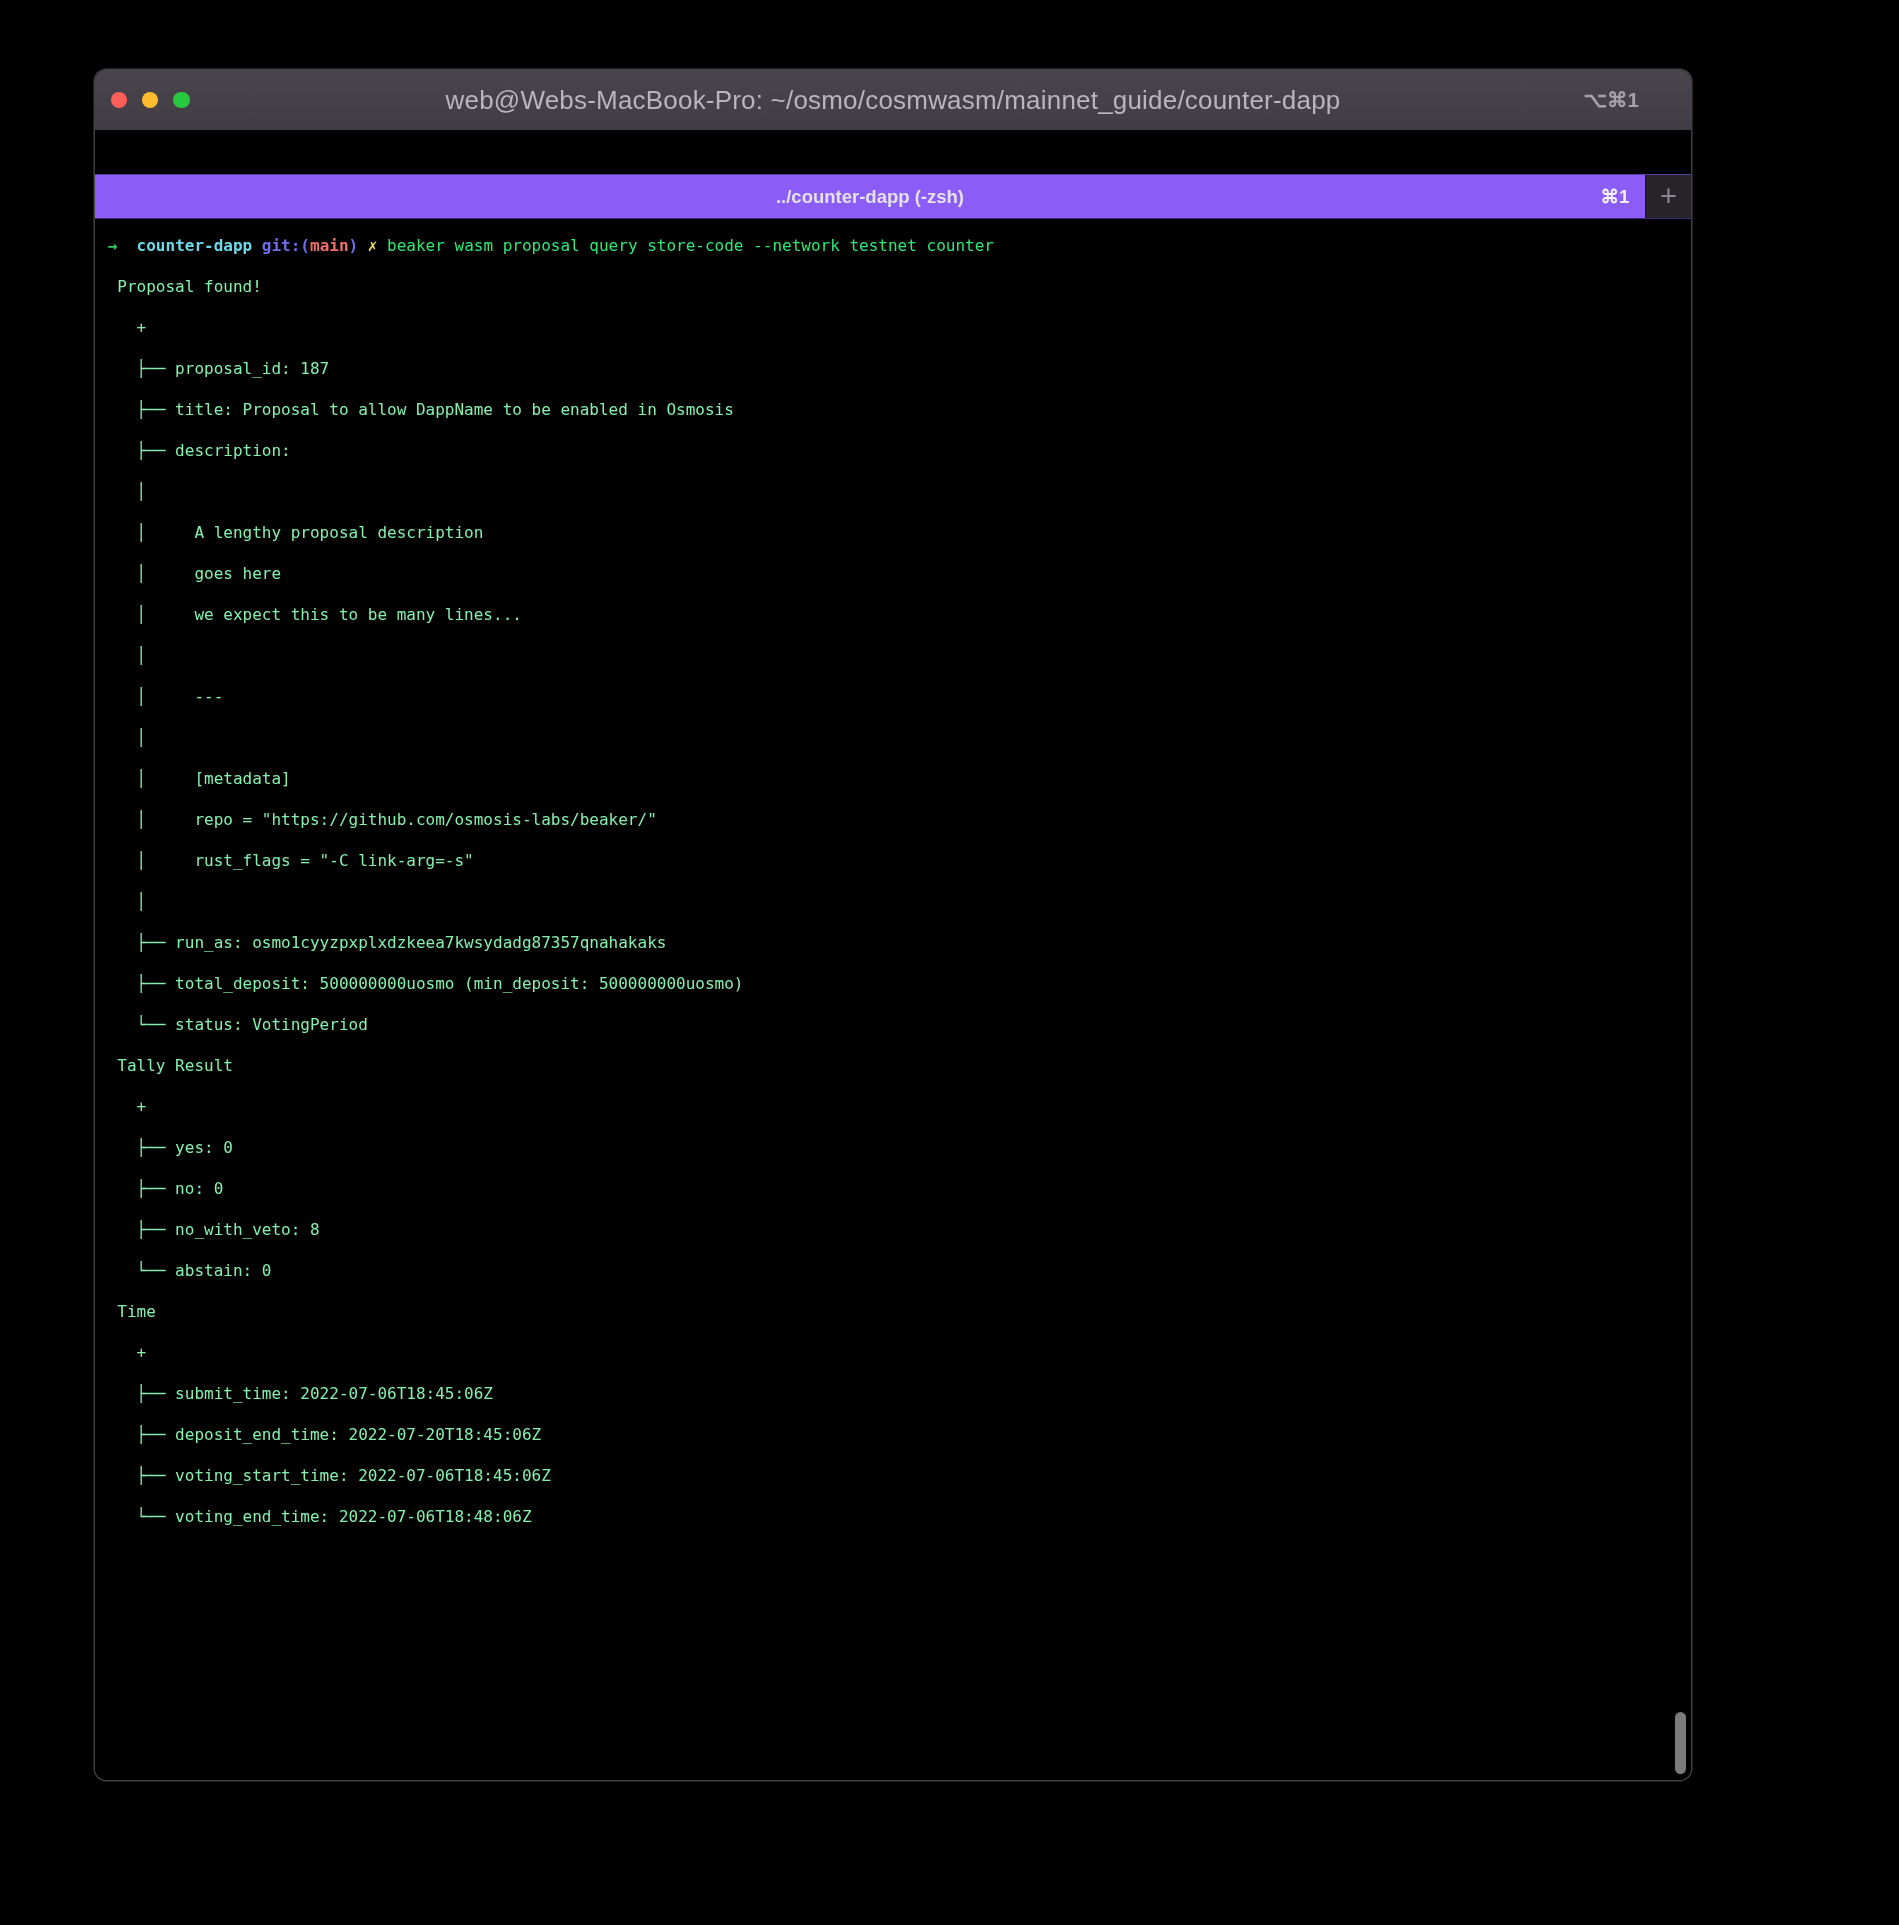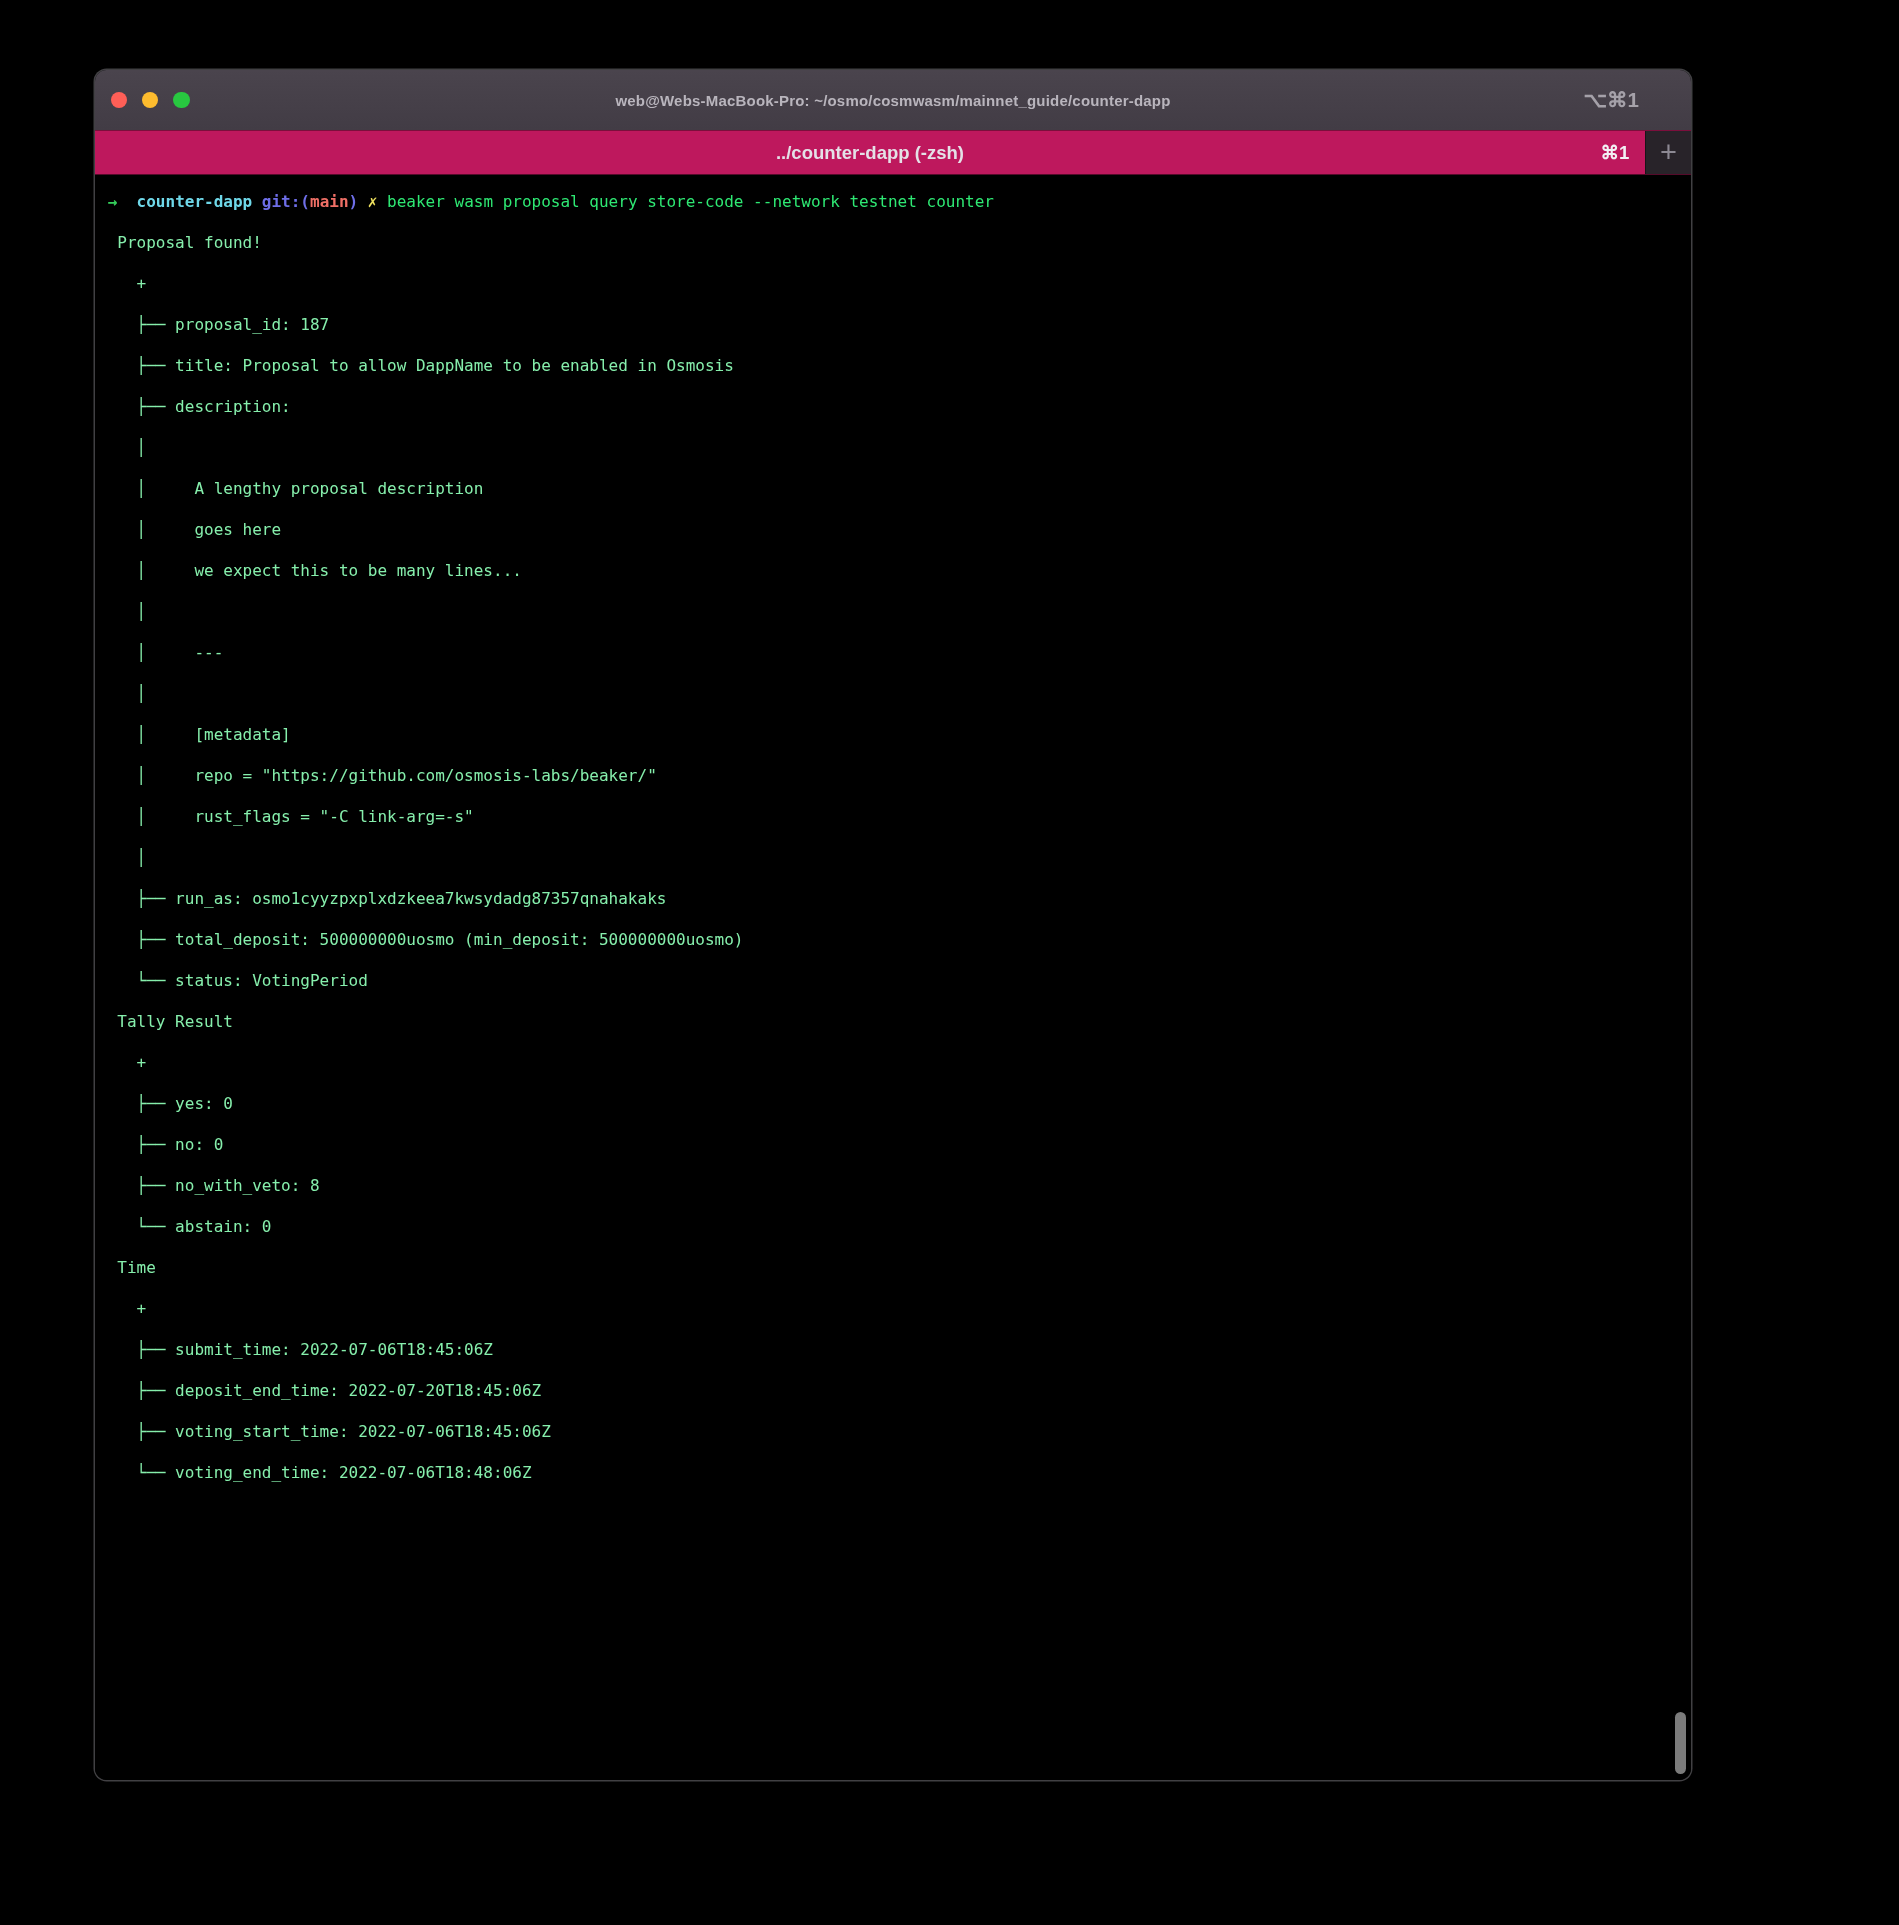--- a/index.html
+++ b/index.html
@@ -14,28 +14,28 @@
   
   .titlebar{height:60px;flex:0 0 auto;position:relative;
             background:linear-gradient(#4a444d,#423c45);
             display:flex;align-items:center;justify-content:center;}
   .lights{position:absolute;left:15.6px;top:0;height:100%;
           display:flex;align-items:center;gap:14.6px;}
   .light{width:16.6px;height:16.6px;border-radius:50%;}
   .light.red{background:#ff5f57;}
   .light.yellow{background:#febc2e;}
   .light.green{background:#28c840;}
-  .win-title{font-size:15px;font-weight:700;color:#b9b5bd;letter-spacing:0.2px;}
+  .win-title{font-size:26px;font-weight:400;color:#b9b5bd;letter-spacing:0.2px;}
   .tb-shortcut{position:absolute;right:52px;top:50%;transform:translateY(-50%);
                font-size:20.5px;font-weight:700;color:#a5a1a9;}
 
   
-  .tabbar{height:43px;flex:0 0 auto;background:#be185d;display:flex;
+  .tabbar{height:43px;flex:0 0 auto;background:#8b5cf6;display:flex;
           align-items:stretch;border-top:1px solid rgba(0,0,0,.35);
-          border-bottom:1px solid rgba(0,0,0,.55);}
+          border-bottom:1px solid rgba(0,0,0,.55);margin-top:44px;}
   .tab{flex:1;position:relative;display:flex;align-items:center;justify-content:center;}
   .tab-label{font-size:18.5px;font-weight:700;color:#e4e1e7;}
   .tab-shortcut{position:absolute;right:15.6px;top:50%;transform:translateY(-50%);
                 font-size:18.5px;font-weight:700;color:#f2f0f4;}
   .newtab{width:45px;flex:0 0 auto;background:#282329;display:flex;
           align-items:center;justify-content:center;border-left:1px solid rgba(0,0,0,.4);
           color:#8d8993;font-size:29px;font-weight:400;line-height:1;cursor:default;}
 
   
   .screen{flex:1;background:#000;position:relative;

